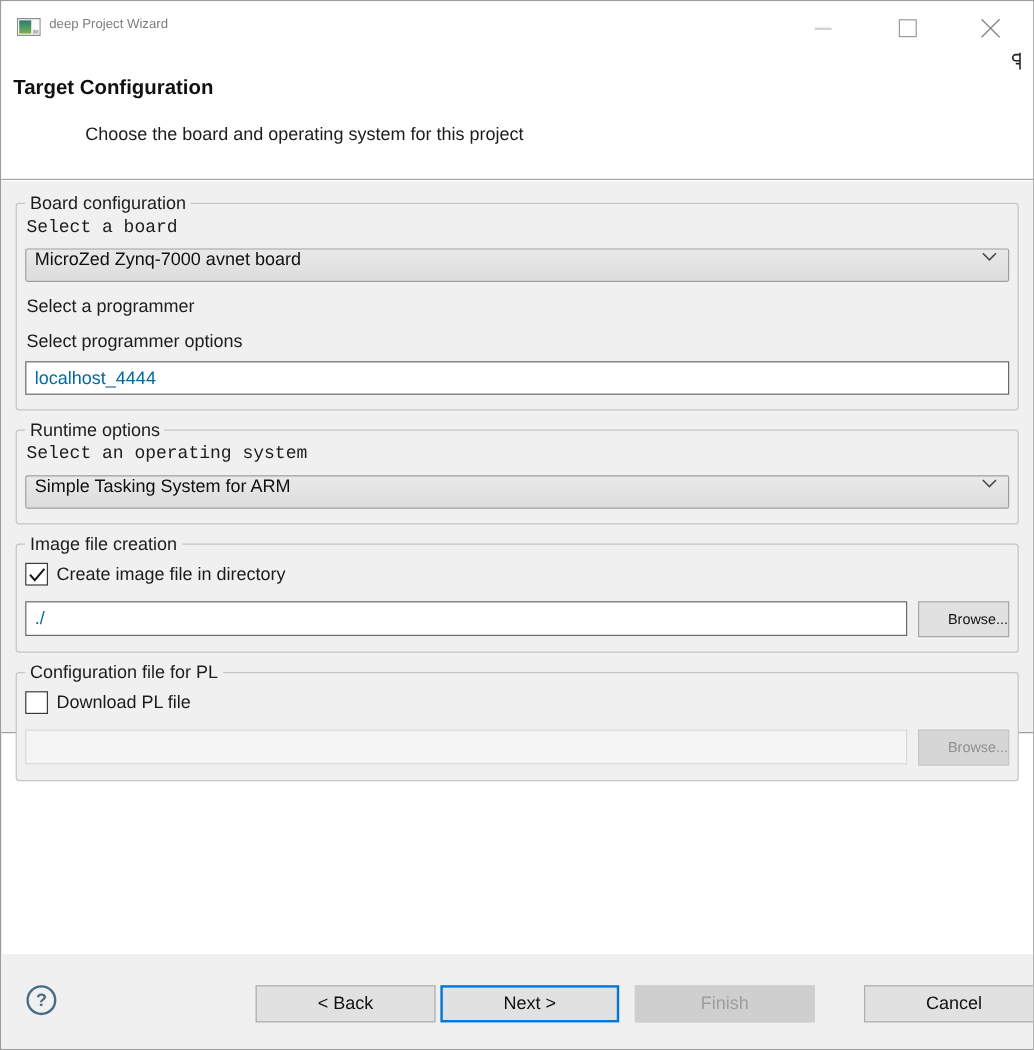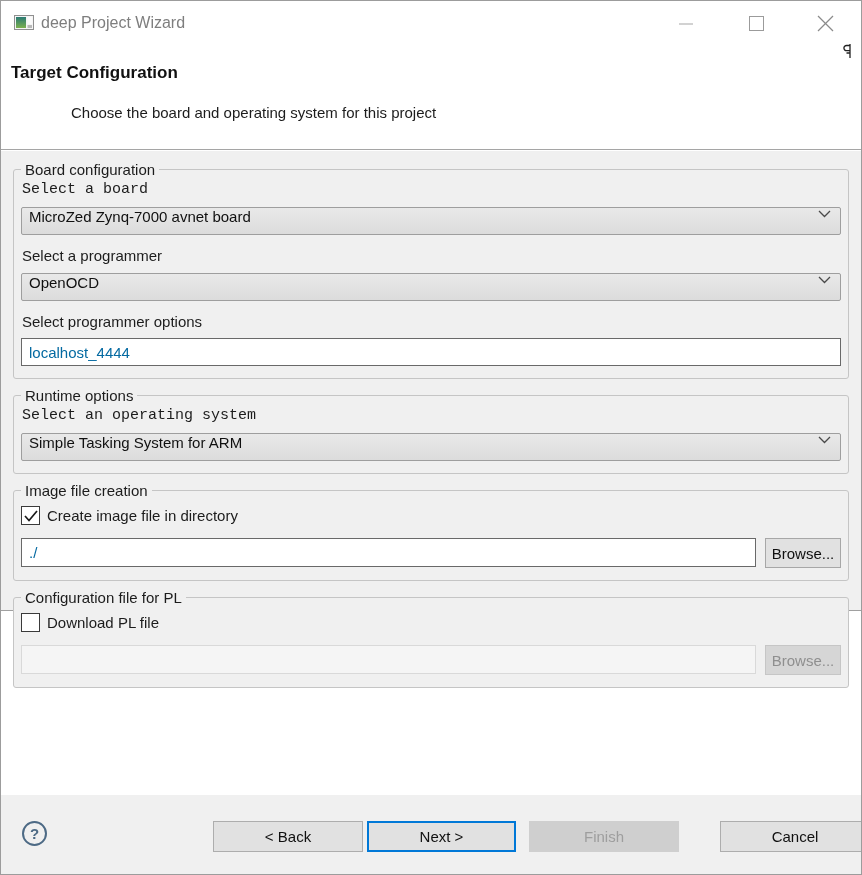--- a/index.html
+++ b/index.html
@@ -18,21 +18,21 @@
 
   
   .top-band {
     position: absolute; left: 0; top: 0; right: 0; height: 149px;
     background: #ffffff;
     border-bottom: 1px solid #a5a5a5;
   }
   .app-icon { position: absolute; left: 13px; top: 14px; width: 20px; height: 15px; }
   .titlebar-title {
     position: absolute; left: 40px; top: 13px;
-    font-size: 16px; color: #7e7e7e; white-space: nowrap;
+    font-size: 11px; color: #7e7e7e; white-space: nowrap;
   }
   .win-btn {
     position: absolute; top: 8px; width: 40px; height: 29px;
     display: flex; align-items: center; justify-content: center;
     cursor: default;
   }
   .win-btn.minimize { left: 665px; }
   .win-btn.maximize { left: 735px; }
   .win-btn.close    { left: 804px; }
   .min-glyph { width: 14px; height: 2px; background: #d2d2d2; }
@@ -117,22 +117,23 @@
   .checkbox-row.checked .checkbox-box svg { display: block; }
   .checkbox-label { font-size: 15px; color: #1c1c1c; }
 
   .file-row { margin-top: 13px; display: flex; align-items: stretch; gap: 9px; }
   .file-row input.text-field { margin-top: 0; flex: 1; height: 29px; }
   .browse-btn {
     flex: 0 0 76px; height: 30px;
     background: #e1e1e1;
     border: 1px solid #a7a7a7;
     font-family: "Liberation Sans", "DejaVu Sans", sans-serif;
-    font-size: 15px; color: #101010;
+    font-size: 12px; color: #101010;
     border-radius: 0;
+    text-align: right;
   }
   .file-row.disabled input.text-field {
     background: #f5f5f5;
     border: 1px solid #d9d9d9;
     color: #8f8f8f;
   }
   .file-row.disabled .browse-btn {
     background: #d6d6d6;
     border: 1px solid #c6c6c6;
     color: #8f8f8f;
@@ -217,26 +218,20 @@
 
       <div class="field-label first">Select a board</div>
       <div class="combo">
         <span>MicroZed Zynq-7000 avnet board</span>
         <svg class="chev" width="13" height="8" viewBox="0 0 13 8">
           <polyline points="1,1 6.5,6.5 12,1" fill="none" stroke="#4a4a4a" stroke-width="1.3"></polyline>
         </svg>
       </div>
 
       <div class="field-label">Select a programmer</div>
-      <div class="combo">
-        <span>OpenOCD</span>
-        <svg class="chev" width="13" height="8" viewBox="0 0 13 8">
-          <polyline points="1,1 6.5,6.5 12,1" fill="none" stroke="#4a4a4a" stroke-width="1.3"></polyline>
-        </svg>
-      </div>
 
       <div class="field-label">Select programmer options</div>
       <input class="text-field" type="text" value="localhost_4444" style="">
     </div>
 
     <div class="group">
       <span class="legend">Runtime options</span>
 
       <div class="field-label first">Select an operating system</div>
       <div class="combo">

